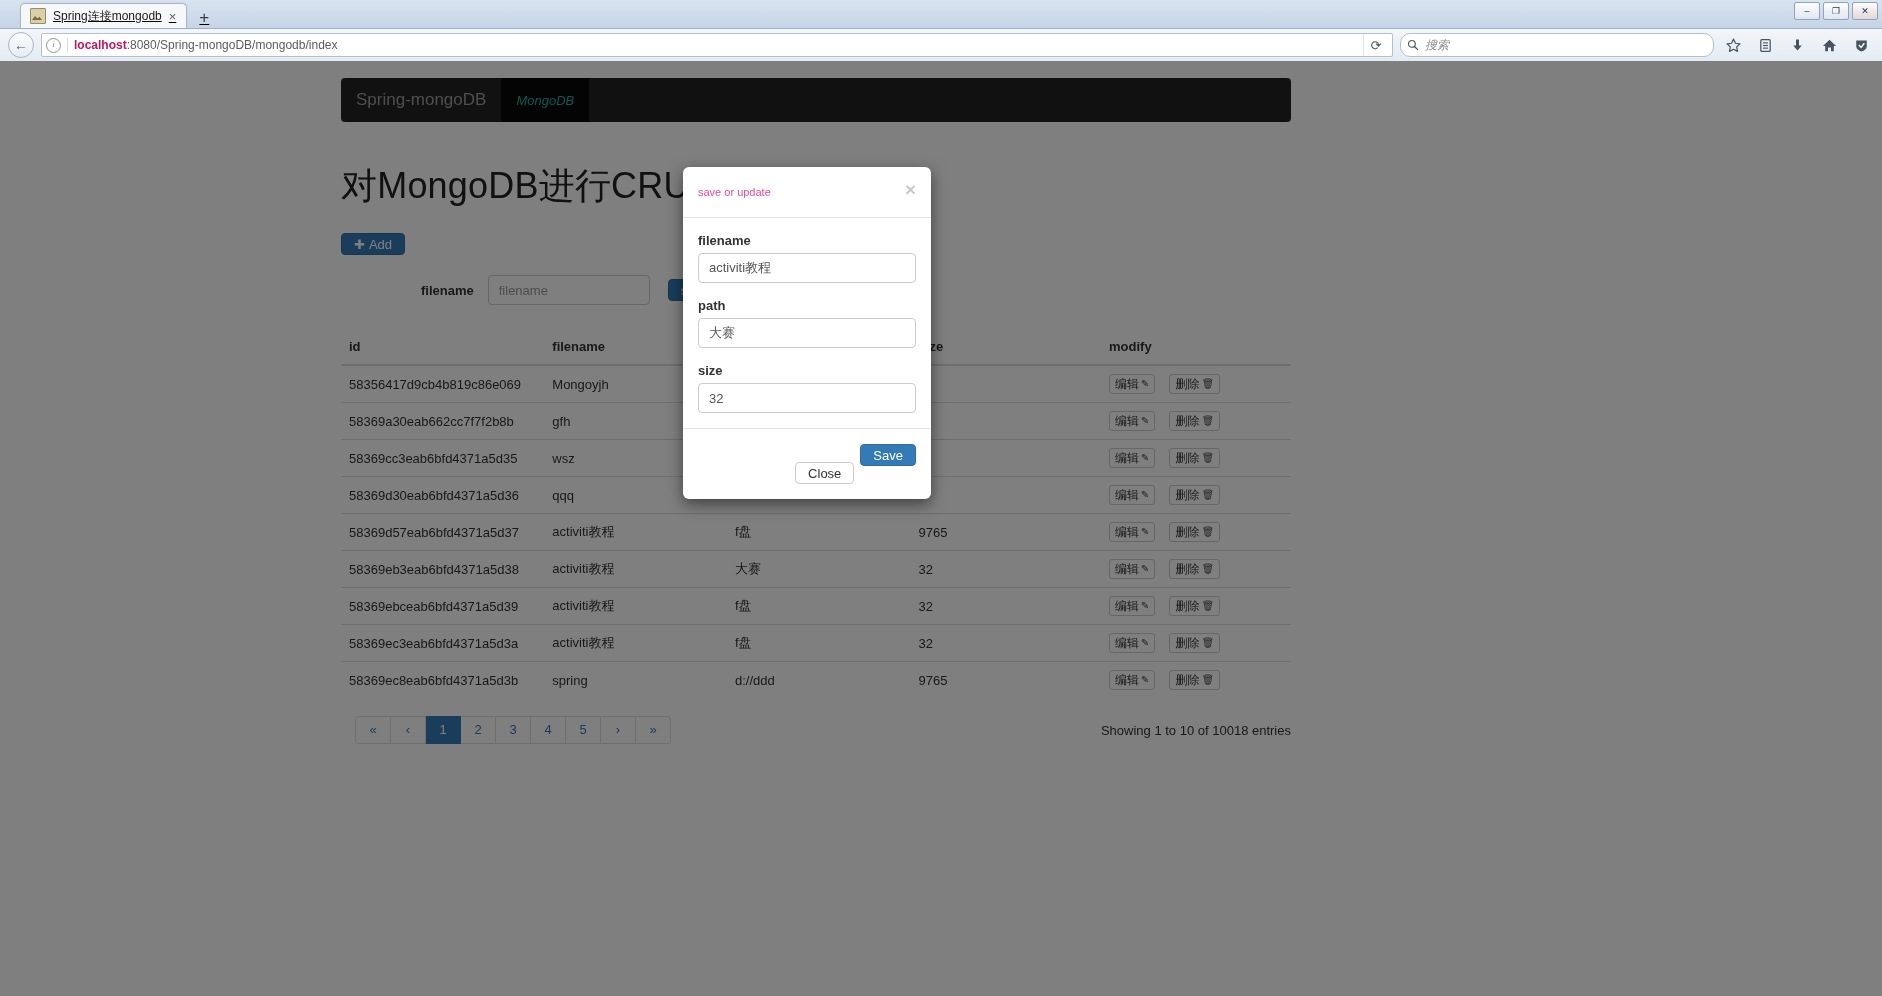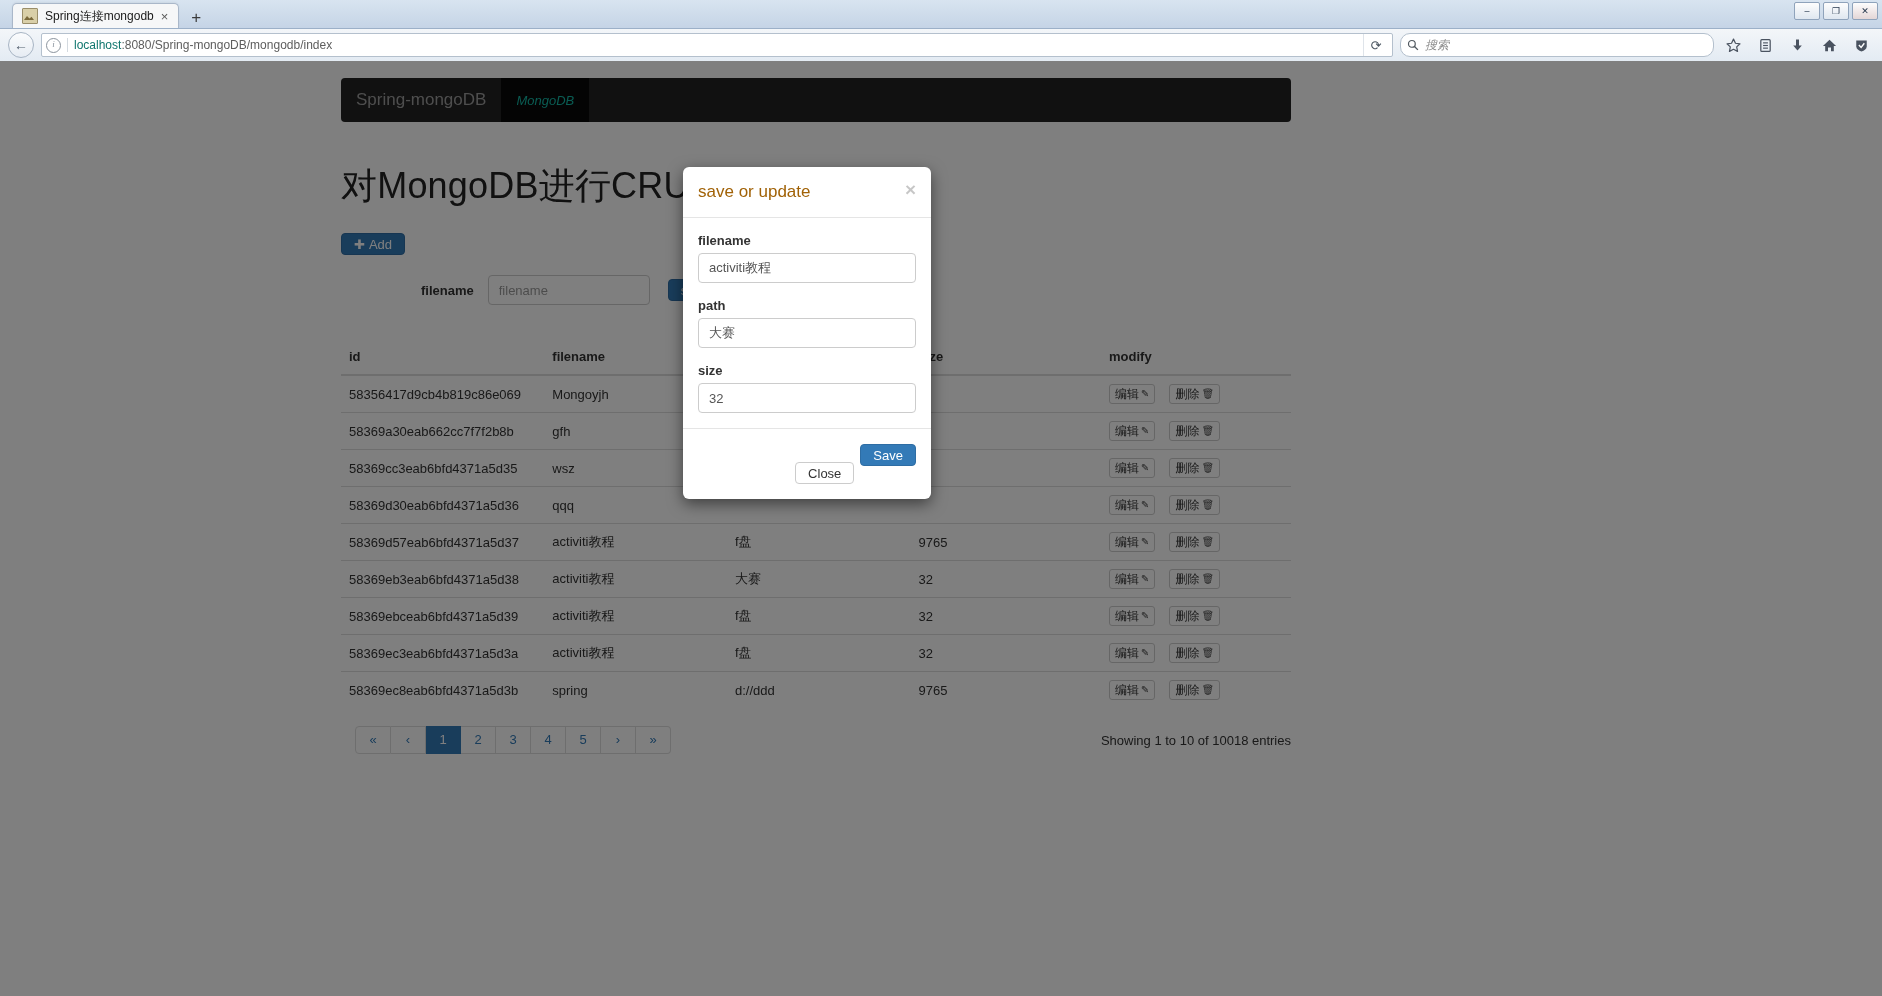--- a/index.html
+++ b/index.html
@@ -8,21 +8,21 @@
     font-family:"Liberation Sans","DejaVu Sans",sans-serif;
     background:#ffffff;
   }
   
   .browser{width:1882px;height:996px;position:relative;background:#fff;}
   .titlebar{
     height:28px;background:linear-gradient(#d8e4f0,#c5d4e6);
     border-bottom:1px solid #9cb0c8;display:flex;align-items:flex-end;
     position:relative;
   }
-  .tab-strip{display:flex;align-items:flex-end;padding-left:12px;height:28px;}
+  .tab-strip{display:flex;align-items:flex-end;padding-left:20px;height:28px;text-decoration:underline;}
   .tab{
     height:24px;background:#f6f7f8;border:1px solid #a9b7c9;border-bottom:none;
     border-radius:5px 5px 0 0;display:flex;align-items:center;gap:7px;
     padding:0 10px 0 9px;font-size:12px;color:#1a1a1a;max-width:210px;
     box-shadow:0 -1px 2px rgba(0,0,0,.05);
   }
   .tab-favicon{
     width:14px;height:14px;border:1px solid #9a8e6a;background:#d9cfa8;
     display:inline-block;position:relative;flex:none;border-radius:1px;
     overflow:hidden;
@@ -64,21 +64,21 @@
     flex:1;height:22px;background:#fff;border:1px solid #b4c0cd;border-radius:2px;
     display:flex;align-items:center;padding:0 4px;gap:6px;min-width:0;
   }
   .info-ico{
     width:13px;height:13px;border:1.3px solid #8b949e;border-radius:50%;
     color:#8b949e;font-size:9px;line-height:11px;text-align:center;flex:none;
     font-family:"Liberation Serif",serif;font-style:italic;
   }
   .url-sep{width:1px;height:14px;background:#d4dae0;flex:none;}
   .url-text{font-size:12px;color:#1f1f1f;white-space:nowrap;overflow:hidden;}
-  .url-text .host{color:#0f766e;}
+  .url-text .host{color:#be185d;font-weight:bold;}
   .url-text .rest{color:#5d5d5d;}
   .reload{
     width:24px;height:22px;display:flex;align-items:center;justify-content:center;
     color:#4c5762;font-size:13px;border-left:1px solid #dfe4ea;flex:none;
   }
   .searchbar{
     width:300px;height:22px;background:#fff;border:1px solid #b4c0cd;border-radius:10px;
     display:flex;align-items:center;padding:0 6px;gap:6px;flex:none;text-align:center;
   }
   .search-ph{font-size:12px;color:#8e8e8e;font-style:italic;}
@@ -126,21 +126,21 @@
   .form-label{font-size:13px;font-weight:700;color:#333;margin-right:14px;}
   .form-ctl{
     width:140px;height:22px;border:1px solid #ccc;border-radius:4px;
     padding:3px 10px;font-size:13px;color:#555;background:#fff;
     font-family:inherit;box-sizing:content-box;
   }
   .form-ctl::placeholder{color:#999;}
   .btn-search{margin-left:18px;padding:6px 12px;height:22px;}
 
   table.data{
-    margin-top:36px;width:950px;border-collapse:collapse;font-size:13px;color:#333;
+    margin-top:26px;width:950px;border-collapse:collapse;font-size:13px;color:#333;
   }
   table.data th{
     text-align:left;font-weight:700;padding:8px 8px 10px 8px;
     border-bottom:2px solid #ddd;font-size:13px;
   }
   table.data td{
     padding:8px 8px;border-top:1px solid #ddd;font-size:13px;white-space:nowrap;
   }
   .col-id{width:190px;}
   .col-filename{width:185px;}
@@ -176,21 +176,21 @@
     background:rgba(0,0,0,.5);
   }
   .modal{
     position:absolute;left:683px;top:106px;width:248px;background:#fff;
     border-radius:6px;box-shadow:0 5px 15px rgba(0,0,0,.5);
   }
   .modal-header{
     padding:15px;border-bottom:1px solid #e5e5e5;display:flex;
     align-items:flex-start;justify-content:space-between;
   }
-  .modal-title{font-size:17px;color:#a16207;font-weight:400;line-height:20px;}
+  .modal-title{font-size:11px;color:#ec4899;font-weight:400;line-height:20px;}
   .modal-x{
     font-size:19px;line-height:16px;color:#000;opacity:.22;font-weight:700;
     font-family:"Liberation Sans",sans-serif;cursor:pointer;
   }
   .modal-body{padding:15px;}
   .fg{margin-bottom:15px;}
   .fg:last-child{margin-bottom:0;}
   .fg label{display:block;font-size:13px;font-weight:700;color:#333;margin-bottom:5px;}
   .fg input{
     display:block;width:100%;box-sizing:border-box;height:30px;

